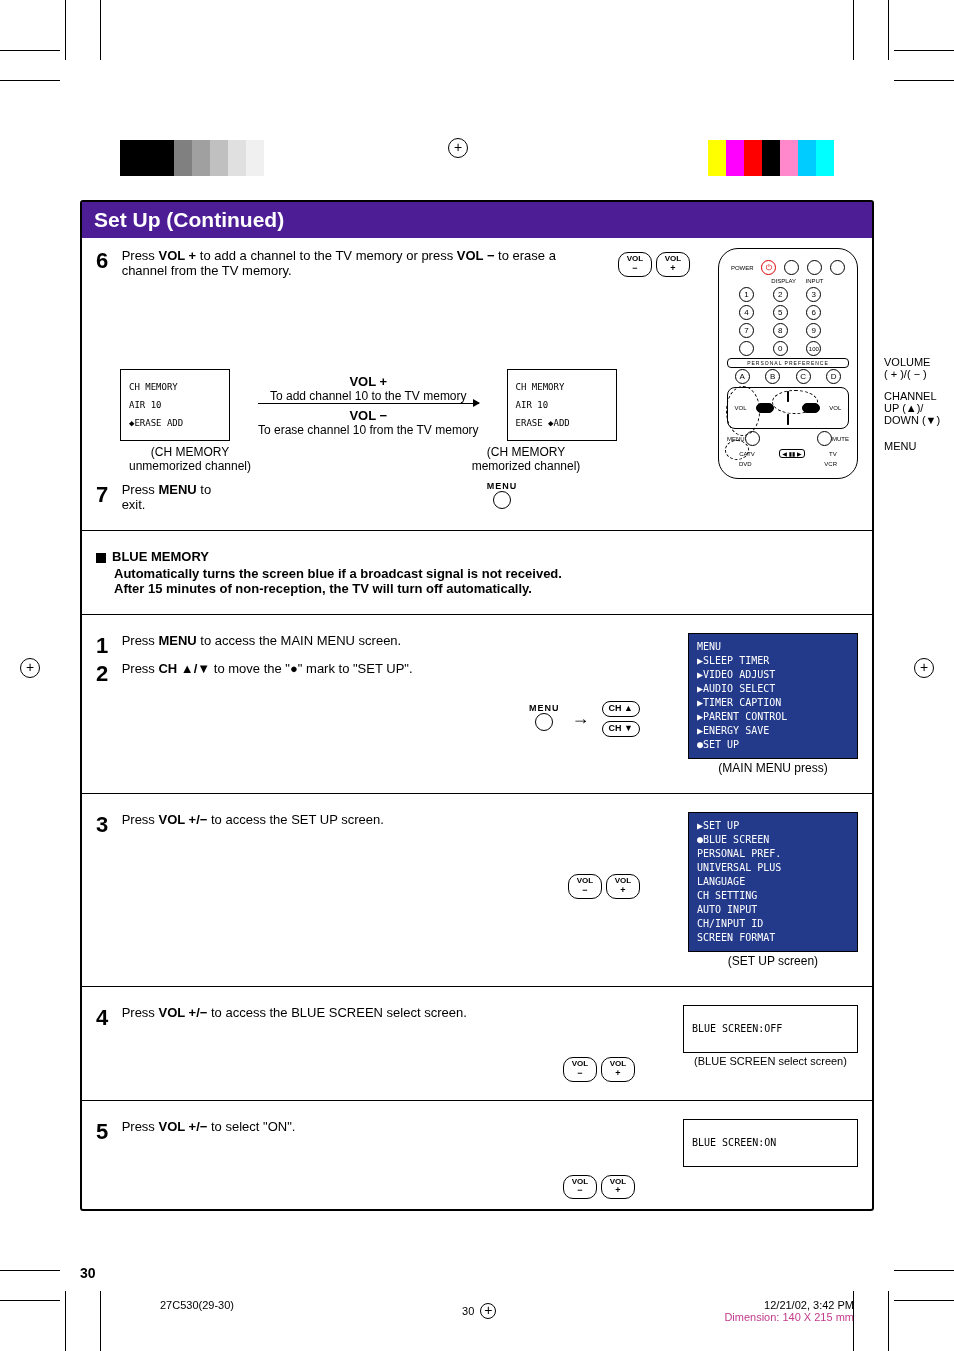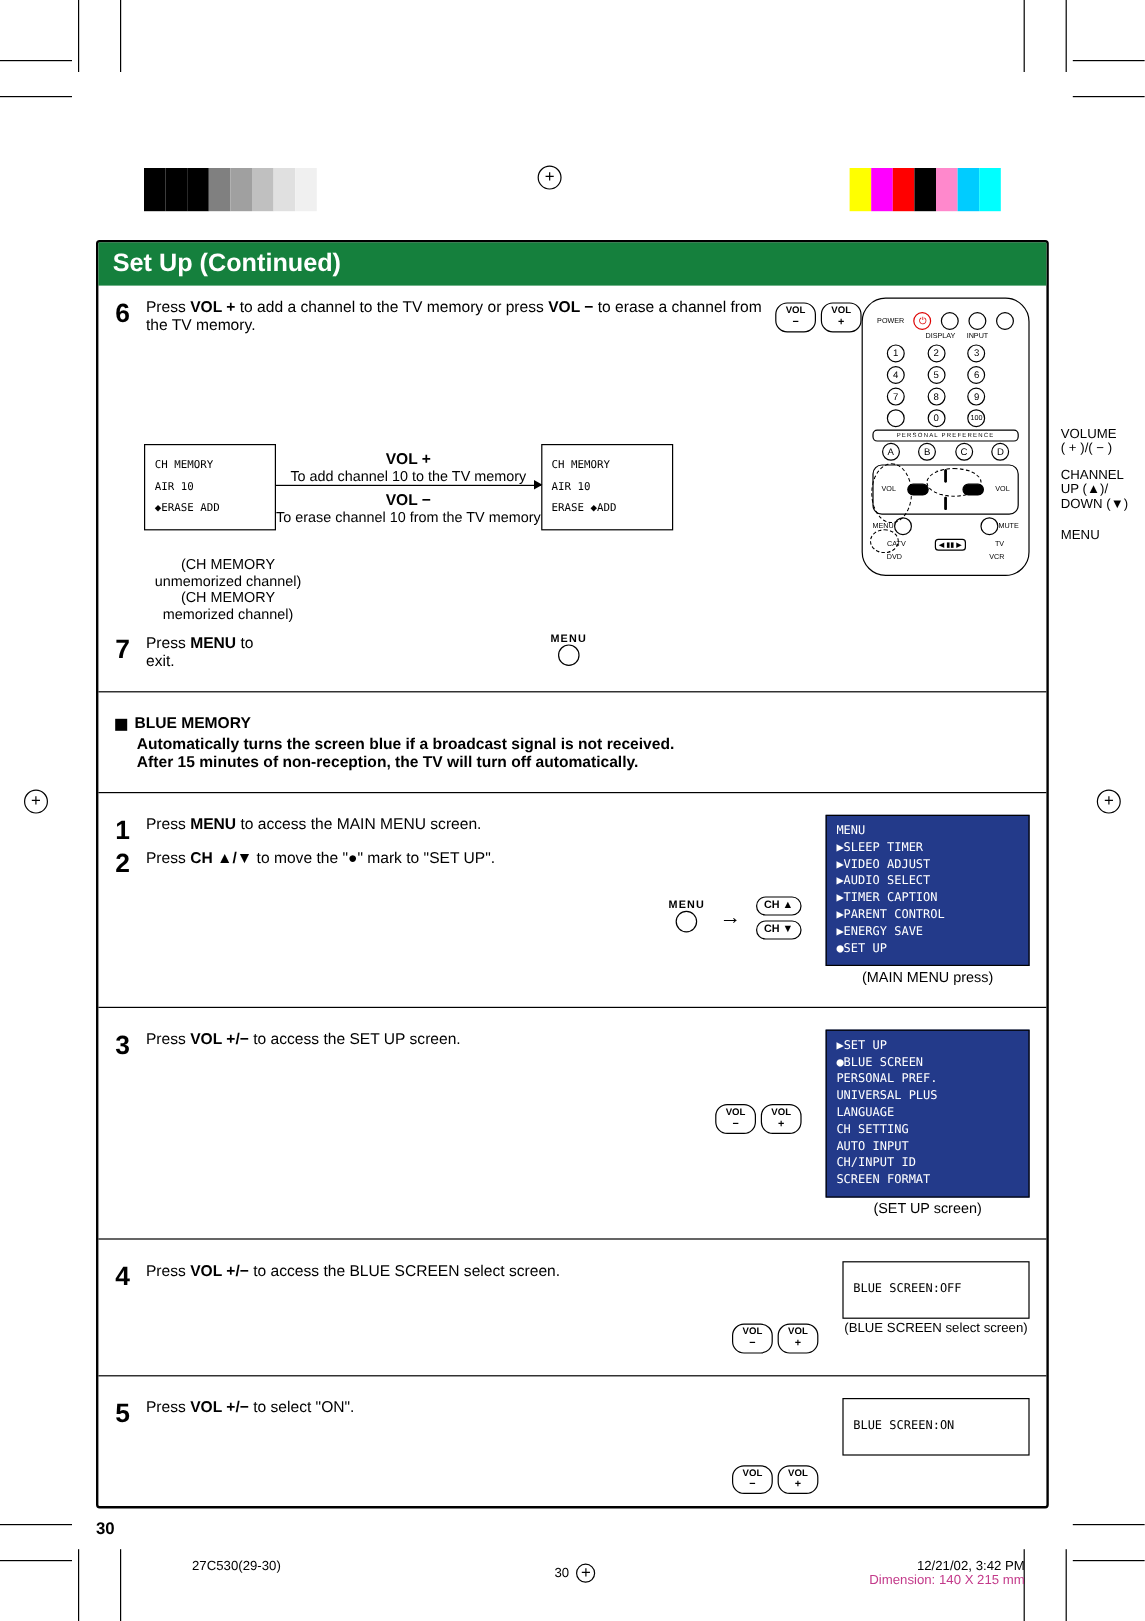--- a/index.html
+++ b/index.html
@@ -19,36 +19,36 @@
     display: inline-flex; align-items: center; justify-content: center;
     background: #fff;
   }
   .reg-mark::before { content:"+"; font-size:14px; position:relative; top:-1px;}
   .color-bars { display: flex; }
   .color-bars span { width: 18px; height: 36px; display:block; }
   .crop-line { position:absolute; background:#000; }
 
   .page { border: 2px solid #000; border-radius: 3px; padding:0; }
   .title-bar {
-    background: #15803d; color: #fff; font-weight: bold; font-size: 21px;
+    background: #4c1d95; color: #fff; font-weight: bold; font-size: 21px;
     padding: 6px 12px;
   }
   .section { padding: 10px 14px; }
   .step-num { font-weight: bold; font-size: 22px; display:inline-block; width:22px; vertical-align: top;}
   .step-body { display:inline-block; width: calc(100% - 26px); vertical-align: top; }
   .bold { font-weight: bold; }
   .hr { border-top:1px solid #000; margin: 8px 0; }
 
   .osd-box {
     border:1px solid #000; background:#233a8a; color:#fff;
     font-family: monospace; font-size:10px; padding:6px 8px; line-height:1.4;
     width:170px;
   }
   .osd-box .hdr { color:#fff; }
-  .osd-small { width:156px; padding:16px 8px; font-size:10px;}
+  .osd-small { width:175px; padding:16px 8px; font-size:10px;}
   .screen-caption { font-size:12px; text-align:center; margin-top:2px;}
 
   .pill {
     display:inline-flex; align-items:center; justify-content:center;
     border:1px solid #000; border-radius:10px; padding:2px 6px;
     font-size:9px; font-weight:bold; min-width:34px; line-height:1.1;
     background:#fff; flex-direction:column;
   }
   .pill .top { font-size:8px;}
   .circle-btn {
@@ -64,21 +64,21 @@
   .remote-row { display:flex; justify-content:space-around; margin:3px 0; align-items:center;}
   .rbtn { width:15px;height:15px;border:1px solid #000;border-radius:50%;
     display:inline-flex;align-items:center;justify-content:center;font-size:8px;}
   .rbtn-wide { width:18px;height:10px;border:1px solid #000;border-radius:6px;}
   .keypad { display:grid; grid-template-columns:repeat(3,1fr); gap:3px; padding:0 12px;}
   .volch-pad { border:1px solid #000; border-radius:8px; padding:4px 2px; position:relative;}
   .dashed-oval { position:absolute; border:1px dashed #000; border-radius:50%; }
   .remote-callout { position:absolute; font-size:11px; white-space:nowrap;margin-left:20px;}
   .black-sq { display:inline-block; width:10px; height:10px; background:#000; vertical-align:middle; margin-right:6px;}
 
-  .flex-row { display:flex; align-items:flex-start; gap:0;}
+  .flex-row { display:flex; align-items:flex-start; gap:28px;}
   .col { display:flex; flex-direction:column;}
 
   .sm-osd { border:1px solid #000; font-family:monospace; font-size:9px; padding:8px; width:110px; line-height:2;}
   .arrow-long { height:1px; background:#000; position:relative; flex:1;}
   .arrow-long::after { content:""; position:absolute; right:-1px; top:-4px; width:0;height:0;
     border-top:4px solid transparent;border-bottom:4px solid transparent;border-left:7px solid #000;}
 
   .footer { position:absolute; bottom:70px; left:80px; right:80px; font-size:14px; font-weight:bold;}
   .jobinfo { position:absolute; bottom:28px; left:160px; right:100px; font-size:11px; display:flex; justify-content:space-between;margin-top:16px;}
   .jobinfo .dim { color:#c33a8a;}
@@ -251,21 +251,21 @@
         <div style="font-size:12px;text-align:center;">To erase channel 10 from the TV memory</div>
       </div>
       <div class="col" style="align-items:center;">
         <div class="sm-osd">
           <div>CH MEMORY</div>
           <div>AIR 10</div>
           <div>ERASE    ◆ADD</div>
         </div>
       </div>
     </div>
-    <div class="flex-row" style="margin-left:24px; margin-top:21px;flex-direction:column;">
+    <div class="flex-row" style="margin-left:24px; margin-top:4px;">
       <div style="text-align:center;font-size:12px;width:140px;">
         <span>(CH MEMORY</span><br><span>unmemorized channel)</span>
       </div>
       <div style="width:140px;"></div>
       <div style="text-align:center;font-size:12px;width:140px;">
         <span>(CH MEMORY</span><br><span>memorized channel)</span>
       </div>
     </div>
 
     <div class="flex-row" style="margin-top:8px; align-items:center;">

